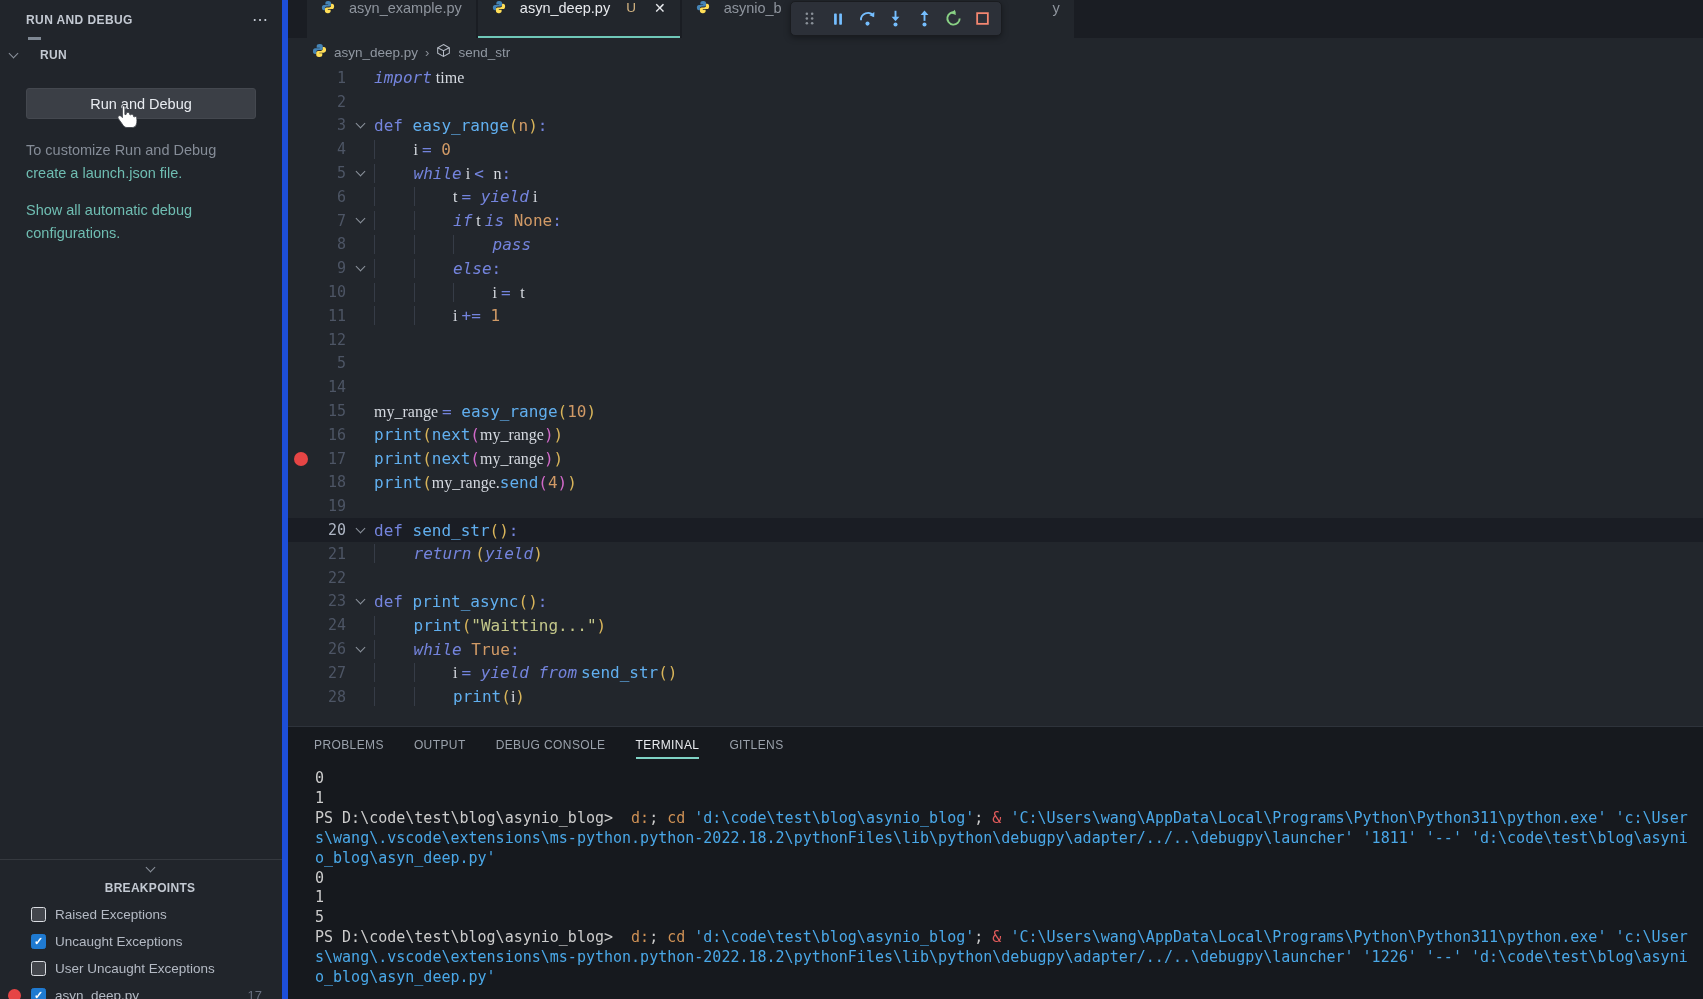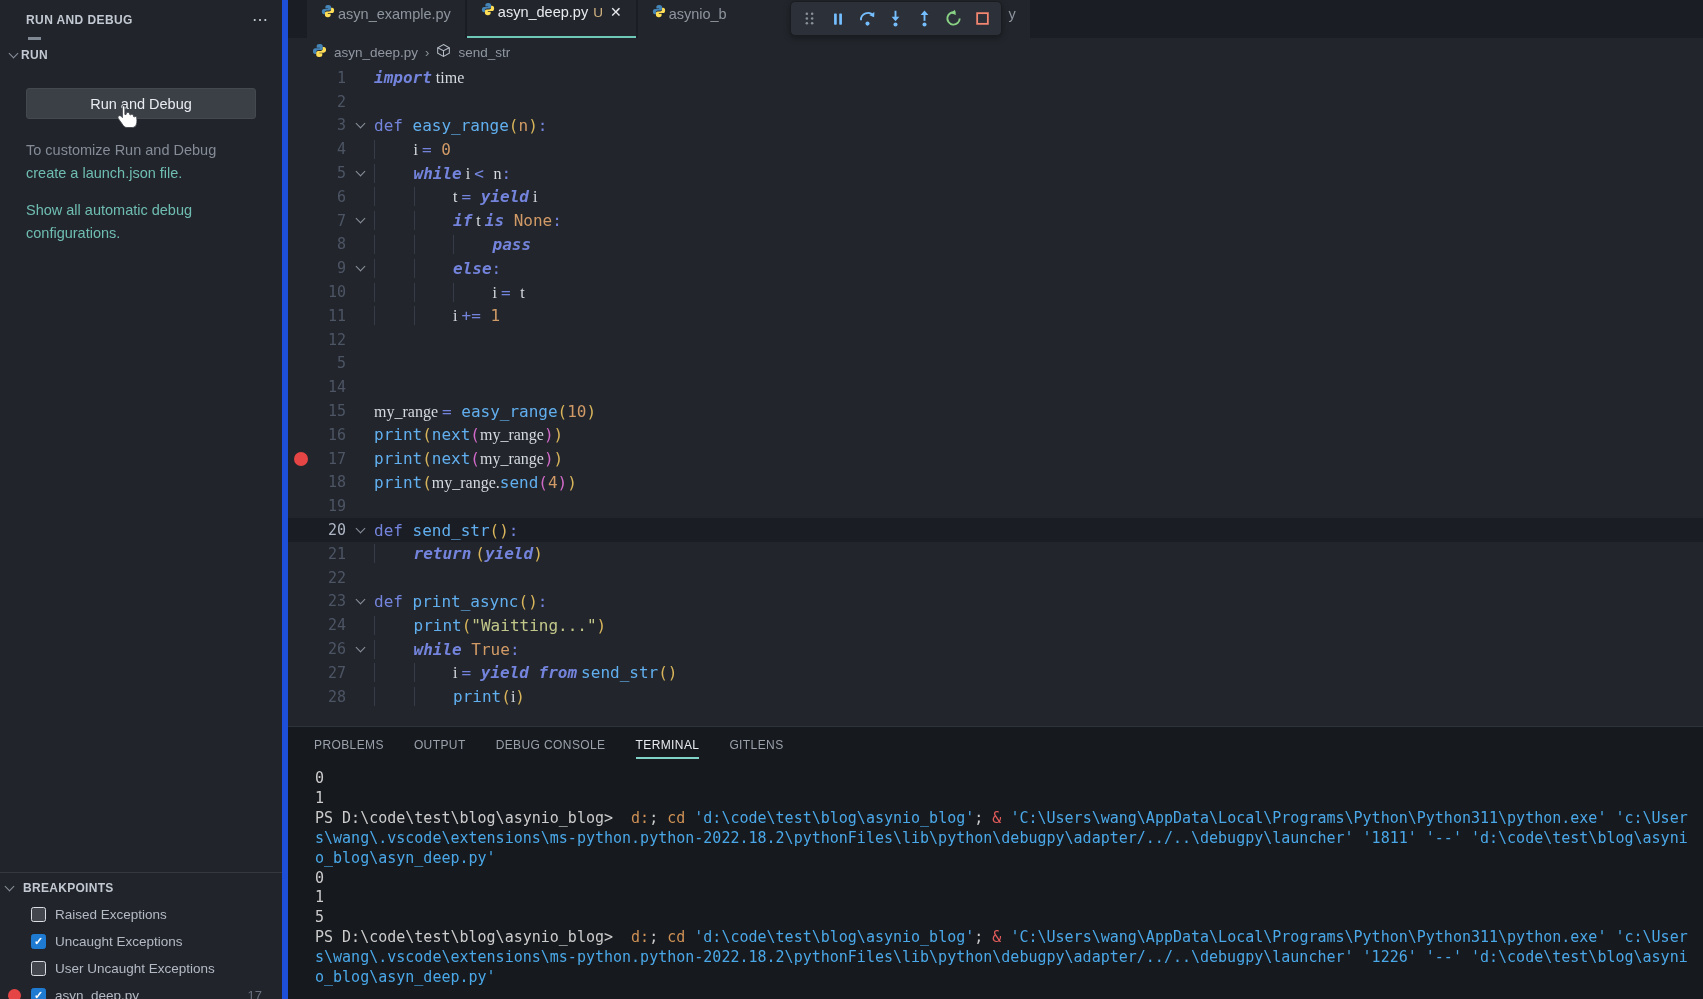--- a/index.html
+++ b/index.html
@@ -8,49 +8,49 @@
   #app { position:relative; width:1703px; height:999px; background:#22262c; }
 
   
   #sidebar { position:absolute; left:0; top:0; width:288px; height:999px;
              background:#21252b; border-right:6px solid #1d4ed8; overflow:hidden; }
   .sb-header { display:flex; align-items:center; justify-content:space-between;
                padding:10px 14px 0 26px; }
   .sb-title { font-size:12px; letter-spacing:.4px; color:#c3c9d2; font-weight:bold; }
   .sb-more { color:#c3c9d2; font-size:16px; cursor:pointer; }
   .sb-dash { width:13px; height:3px; background:#7f8893; margin:8px 0 0 28px; }
-  .sb-run-head { display:flex; align-items:center; gap:4px; padding:8px 0 0 10px; }
+  .sb-run-head { display:flex; align-items:center; gap:23px; padding:8px 0 0 10px; }
   .chev { width:7px; height:7px; border-left:1.6px solid #8b929c; border-bottom:1.6px solid #8b929c;
           transform:rotate(-45deg); display:inline-block; margin-top:-4px; }
   .sb-run-label { font-size:12px; font-weight:bold; color:#c3c9d2; letter-spacing:.3px; }
   .sb-button { position:relative; margin:26px 26px 0 26px; height:31px; background:#3b3f46;
                border:1px solid #44484f; border-radius:3px; color:#e9ecf1; font-size:14.5px;
                display:flex; align-items:center; justify-content:center; cursor:pointer; }
   .cursor-hand { position:absolute; left:88px; top:14px; pointer-events:none; }
   .sb-hint { margin:20px 26px 0 26px; font-size:14.5px; line-height:23px; color:#858c97; }
   .sb-link { color:#6fbdb2; cursor:pointer; }
   .sb-link-block { margin:14px 26px 0 26px; font-size:14.5px; line-height:23px; color:#6fbdb2; cursor:pointer; }
   #bp-section { position:absolute; left:0; bottom:-14px; width:288px; background:#21252b;
                 border-top:1px solid #35393f; padding-bottom:4px; }
-  .bp-head { display:flex; align-items:center; gap:10px; padding:8px 0 6px 6px; }
+  .bp-head { display:flex; align-items:center; gap:10px; padding:8px 0 6px 12px;flex-direction:column; }
   .bp-row { display:flex; align-items:center; height:27px; padding-left:31px; position:relative; }
   .bp-row .red-dot { position:absolute; left:8px; width:13px; height:13px; border-radius:50%;
                      background:#e64545; }
   .cbx { width:15px; height:15px; border:1.6px solid #dadde2; border-radius:2.5px;
          background:#43464c; margin-right:9px; flex:0 0 15px; display:flex;
          align-items:center; justify-content:center; cursor:pointer; }
   .cbx.checked { background:#1f7ad1; border-color:#1f7ad1; color:#fff; font-size:11px;
                  font-weight:bold; line-height:1; }
   .bp-label { font-size:13.5px; color:#b4bac4; }
   .bp-line-no { margin-left:auto; margin-right:26px; font-size:13px; color:#6a7080; }
 
   
   #main { position:absolute; left:288px; top:0; width:1415px; height:999px; }
   #tabbar { position:relative; height:38px; background:#1a1d23; display:flex; }
-  .tab { display:flex; align-items:flex-end; gap:3px; padding:16px 14px; height:38px;
+  .tab { display:flex; align-items:flex-start; gap:14px; padding:0 14px; height:38px;
          background:#22262c; margin-right:2px; cursor:pointer; position:relative; }
   .tab:first-child { margin-left:19px; }
   .tab .tab-label { font-size:14.5px; color:#8f959e; white-space:nowrap; }
   .tab.active { border-bottom:2px solid #6fc7b8; }
   .tab.active .tab-label { color:#e8eaee; }
   .tab .mod-u { font-size:13.5px; color:#d4b481; margin-left:2px; }
   .tab .tab-close { color:#e8eaee; font-size:14px; margin-left:4px; cursor:pointer; }
   .tab .tab-rest { margin-left:auto; font-size:14.5px; color:#8f959e; }
   #tab3 { width:392px; }
   
@@ -72,21 +72,21 @@
   .cl { display:flex; height:23.8px; align-items:center; }
   .cl.current { background:#1a1d24; }
   .cl .c-bp { width:26px; flex:0 0 26px; display:flex; align-items:center; justify-content:center; }
   .cl .c-bp .dot { width:14px; height:14px; border-radius:50%; background:#e64545; }
   .cl .c-num { width:32px; flex:0 0 32px; text-align:right; font-family:"DejaVu Sans Mono",monospace;
                font-size:15px; color:#4d5565; }
   .cl.current .c-num { color:#aeb6c4;text-align:right; }
   .cl .c-fold { width:28px; flex:0 0 28px; display:flex; align-items:center; justify-content:center; }
   .cl .c-code { font-family:"DejaVu Sans Mono",monospace; font-size:16px; white-space:pre; color:#d5d9e0; }
   .g { display:inline-block; border-left:1px solid #363c47; }
-  .tk-kw { color:#7484dd; font-style:italic;font-weight:bold; }
+  .tk-kw { color:#7484dd; font-style:italic; }
   .tk-def { color:#7484dd; }
   .tk-fn { color:#61afef; }
   .tk-va { color:#d5d9e0;font-family:Liberation Serif, serif; }
   .tk-num { color:#d19a66; }
   .tk-str { color:#c3c78a; }
   .tk-p1 { color:#d8b45a; }
   .tk-p2 { color:#d169c9; }
   .tk-op { color:#7484dd; }
   .tk-param { color:#d19a66; }
 

